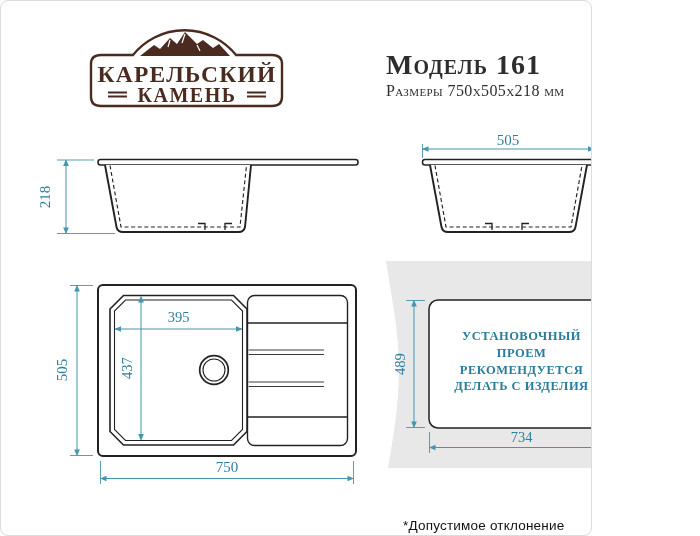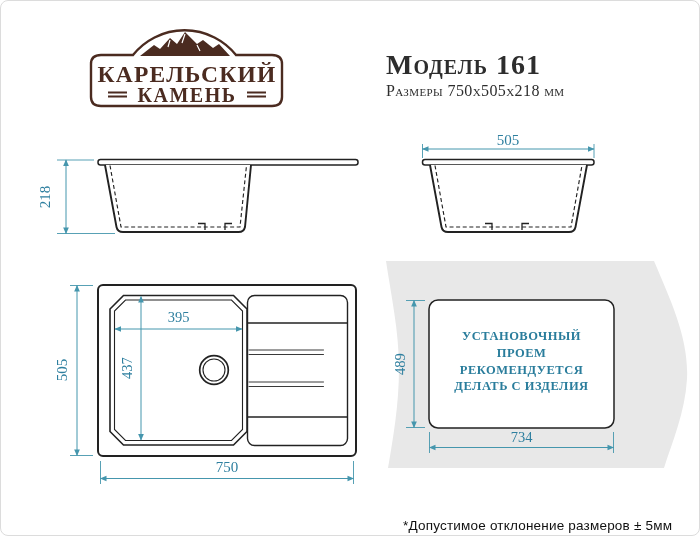--- a/index.html
+++ b/index.html
@@ -1,17 +1,17 @@
 <!DOCTYPE html>
 <html><head>
 <meta charset="utf-8">
 <style>
   html,body{margin:0;padding:0;background:#fff;}
   .page{
-    position:relative;width:700px;height:536px;background:#fff;
+    position:relative;width:592px;height:536px;background:#fff;
     border:1px solid #dcdcdc;border-radius:8px;box-sizing:border-box;
     overflow:hidden;font-family:"Liberation Serif", serif;
   }
   .drawing-layer{position:absolute;left:0;top:0;width:700px;height:536px;}
 
   
   .stroke-dark{stroke:#222;fill:none;}
   .fill-white{fill:#fff;}
   .dimline{stroke:#4596ad;stroke-width:1;fill:none;}
   .ext{stroke:#4596ad;stroke-width:0.9;fill:none;}

